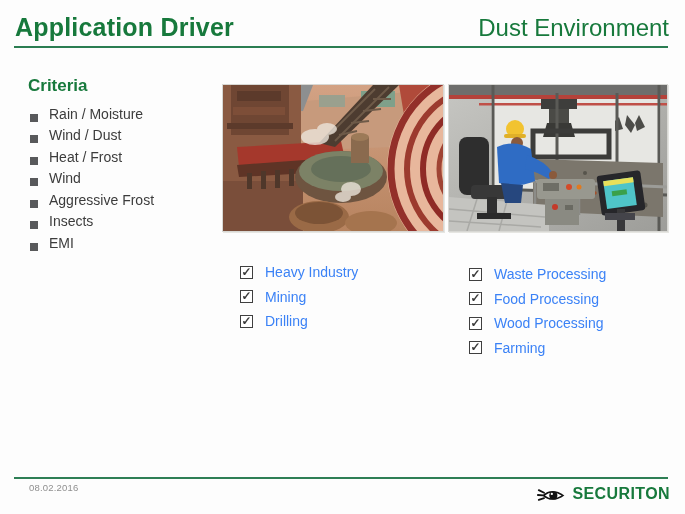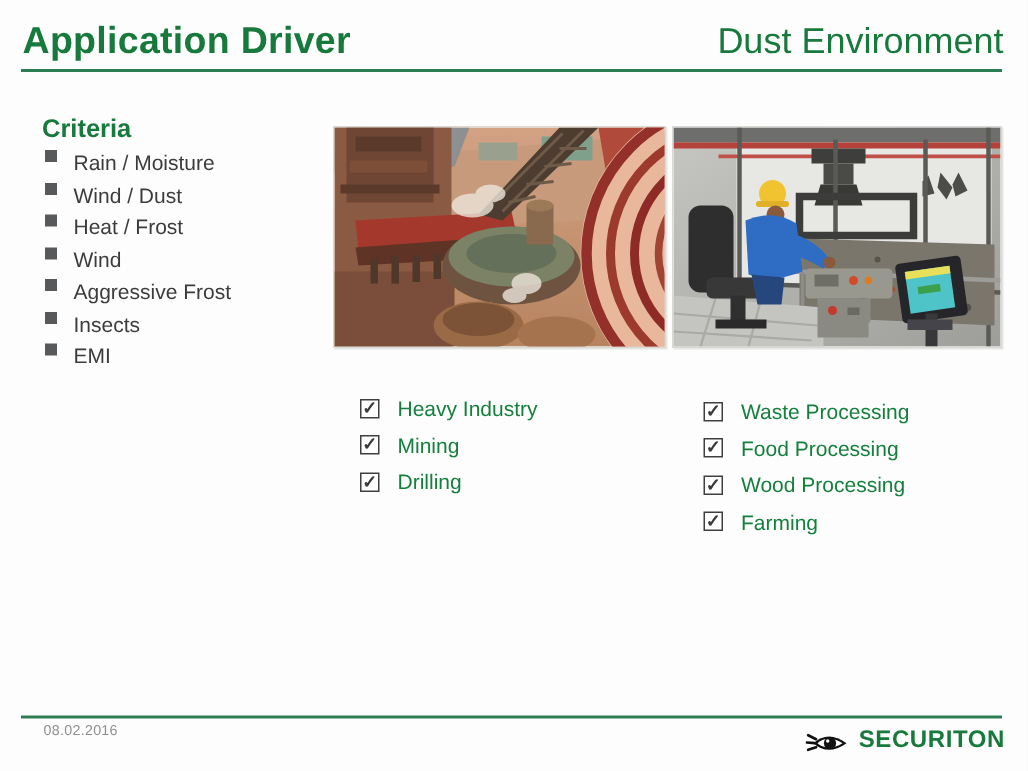--- a/index.html
+++ b/index.html
@@ -22,21 +22,21 @@
     position:absolute; left:14px; top:46px; width:654px; height:2px;
     background:#2b7d52;
   }
   
   .criteria-heading {
     position:absolute; left:28px; top:76px;
     font-size:17px; font-weight:bold; color:#17793c;
   }
   .criteria-list { position:absolute; left:30px; top:100px; list-style:none; }
   .criteria-list li {
-    display:flex; align-items:flex-start; height:21.5px;
+    display:flex; align-items:flex-end; height:21.5px;
     font-size:14px; color:#3c3c3c;
   }
   .sq-bullet {
     width:8px; height:8px; background:#58595b; margin-right:11px; flex:0 0 8px;
   }
   
   .photo { position:absolute; border:1px solid #d8d8d4; box-shadow:1px 1px 0 #e6e6e2; }
   .photo svg { display:block; }
   .photo-left  { left:222px; top:84px; width:222px; height:148px; }
   .photo-right { left:448px; top:84px; width:220px; height:148px; }
@@ -45,21 +45,21 @@
   .cb-group-left  { left:240px; top:260px; }
   .cb-group-right { left:469px; top:262px; }
   .cb-group li { display:flex; align-items:center; height:24.5px; }
   .cb-box {
     width:13px; height:13px; border:1.5px solid #3f3f3f; background:#fff;
     margin-right:12px; flex:0 0 13px;
     display:flex; align-items:center; justify-content:center;
     font-size:12px; font-weight:bold; color:#3a3a3a; line-height:1;
     padding-bottom:1px;
   }
-  .cb-label { font-size:14px; color:#15803d; }
+  .cb-label { font-size:14px; color:#3b82f6; }
   
   .ftr-rule {
     position:absolute; left:14px; top:477px; width:654px; height:1.5px;
     background:#2e7f55;
   }
   .ftr-date {
     position:absolute; left:14px; top:482px;
     font-size:9.5px; color:#8f8f8f; letter-spacing:.2px;margin-left:15px;
   }
   .brand { position:absolute; right:15px; top:485px; display:flex; align-items:flex-start; }

